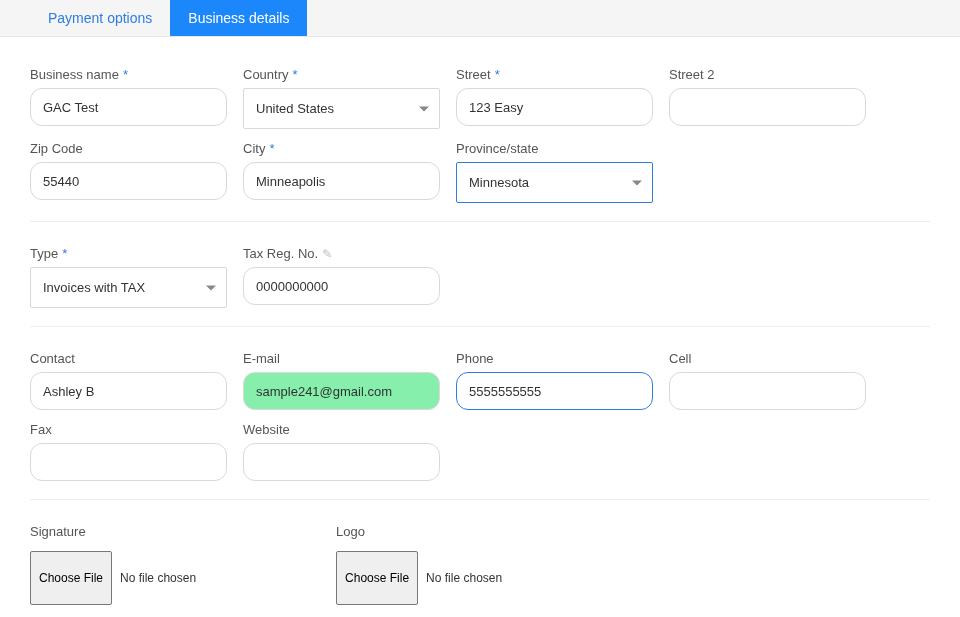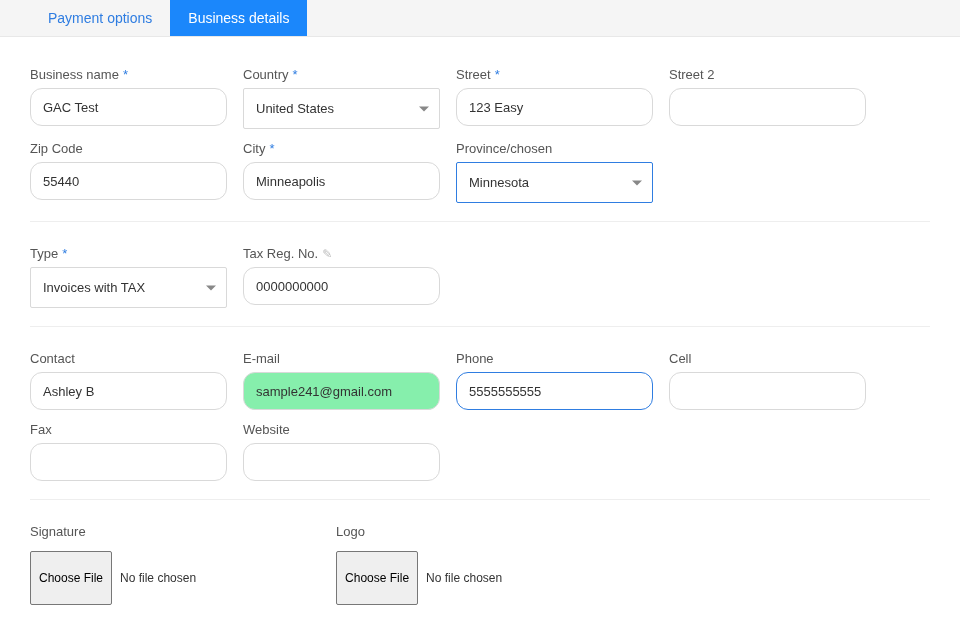--- a/index.html
+++ b/index.html
@@ -80,21 +80,21 @@
       </div>
       <div class="field">
         <div class="label">
             <span>City</span> 
             <span class="req">*</span>
           </div>
         <input class="input" value="Minneapolis" style="">
       </div>
       <div class="field">
         <div class="label">
-            <span>Province/chosen</span>
+            <span>Province/state</span>
           </div>
         <div class="select focus">
           <span>Minnesota</span>
           <span class="caret"></span>
         </div>
       </div>
     </div>
 
     <hr class="divider">
 

